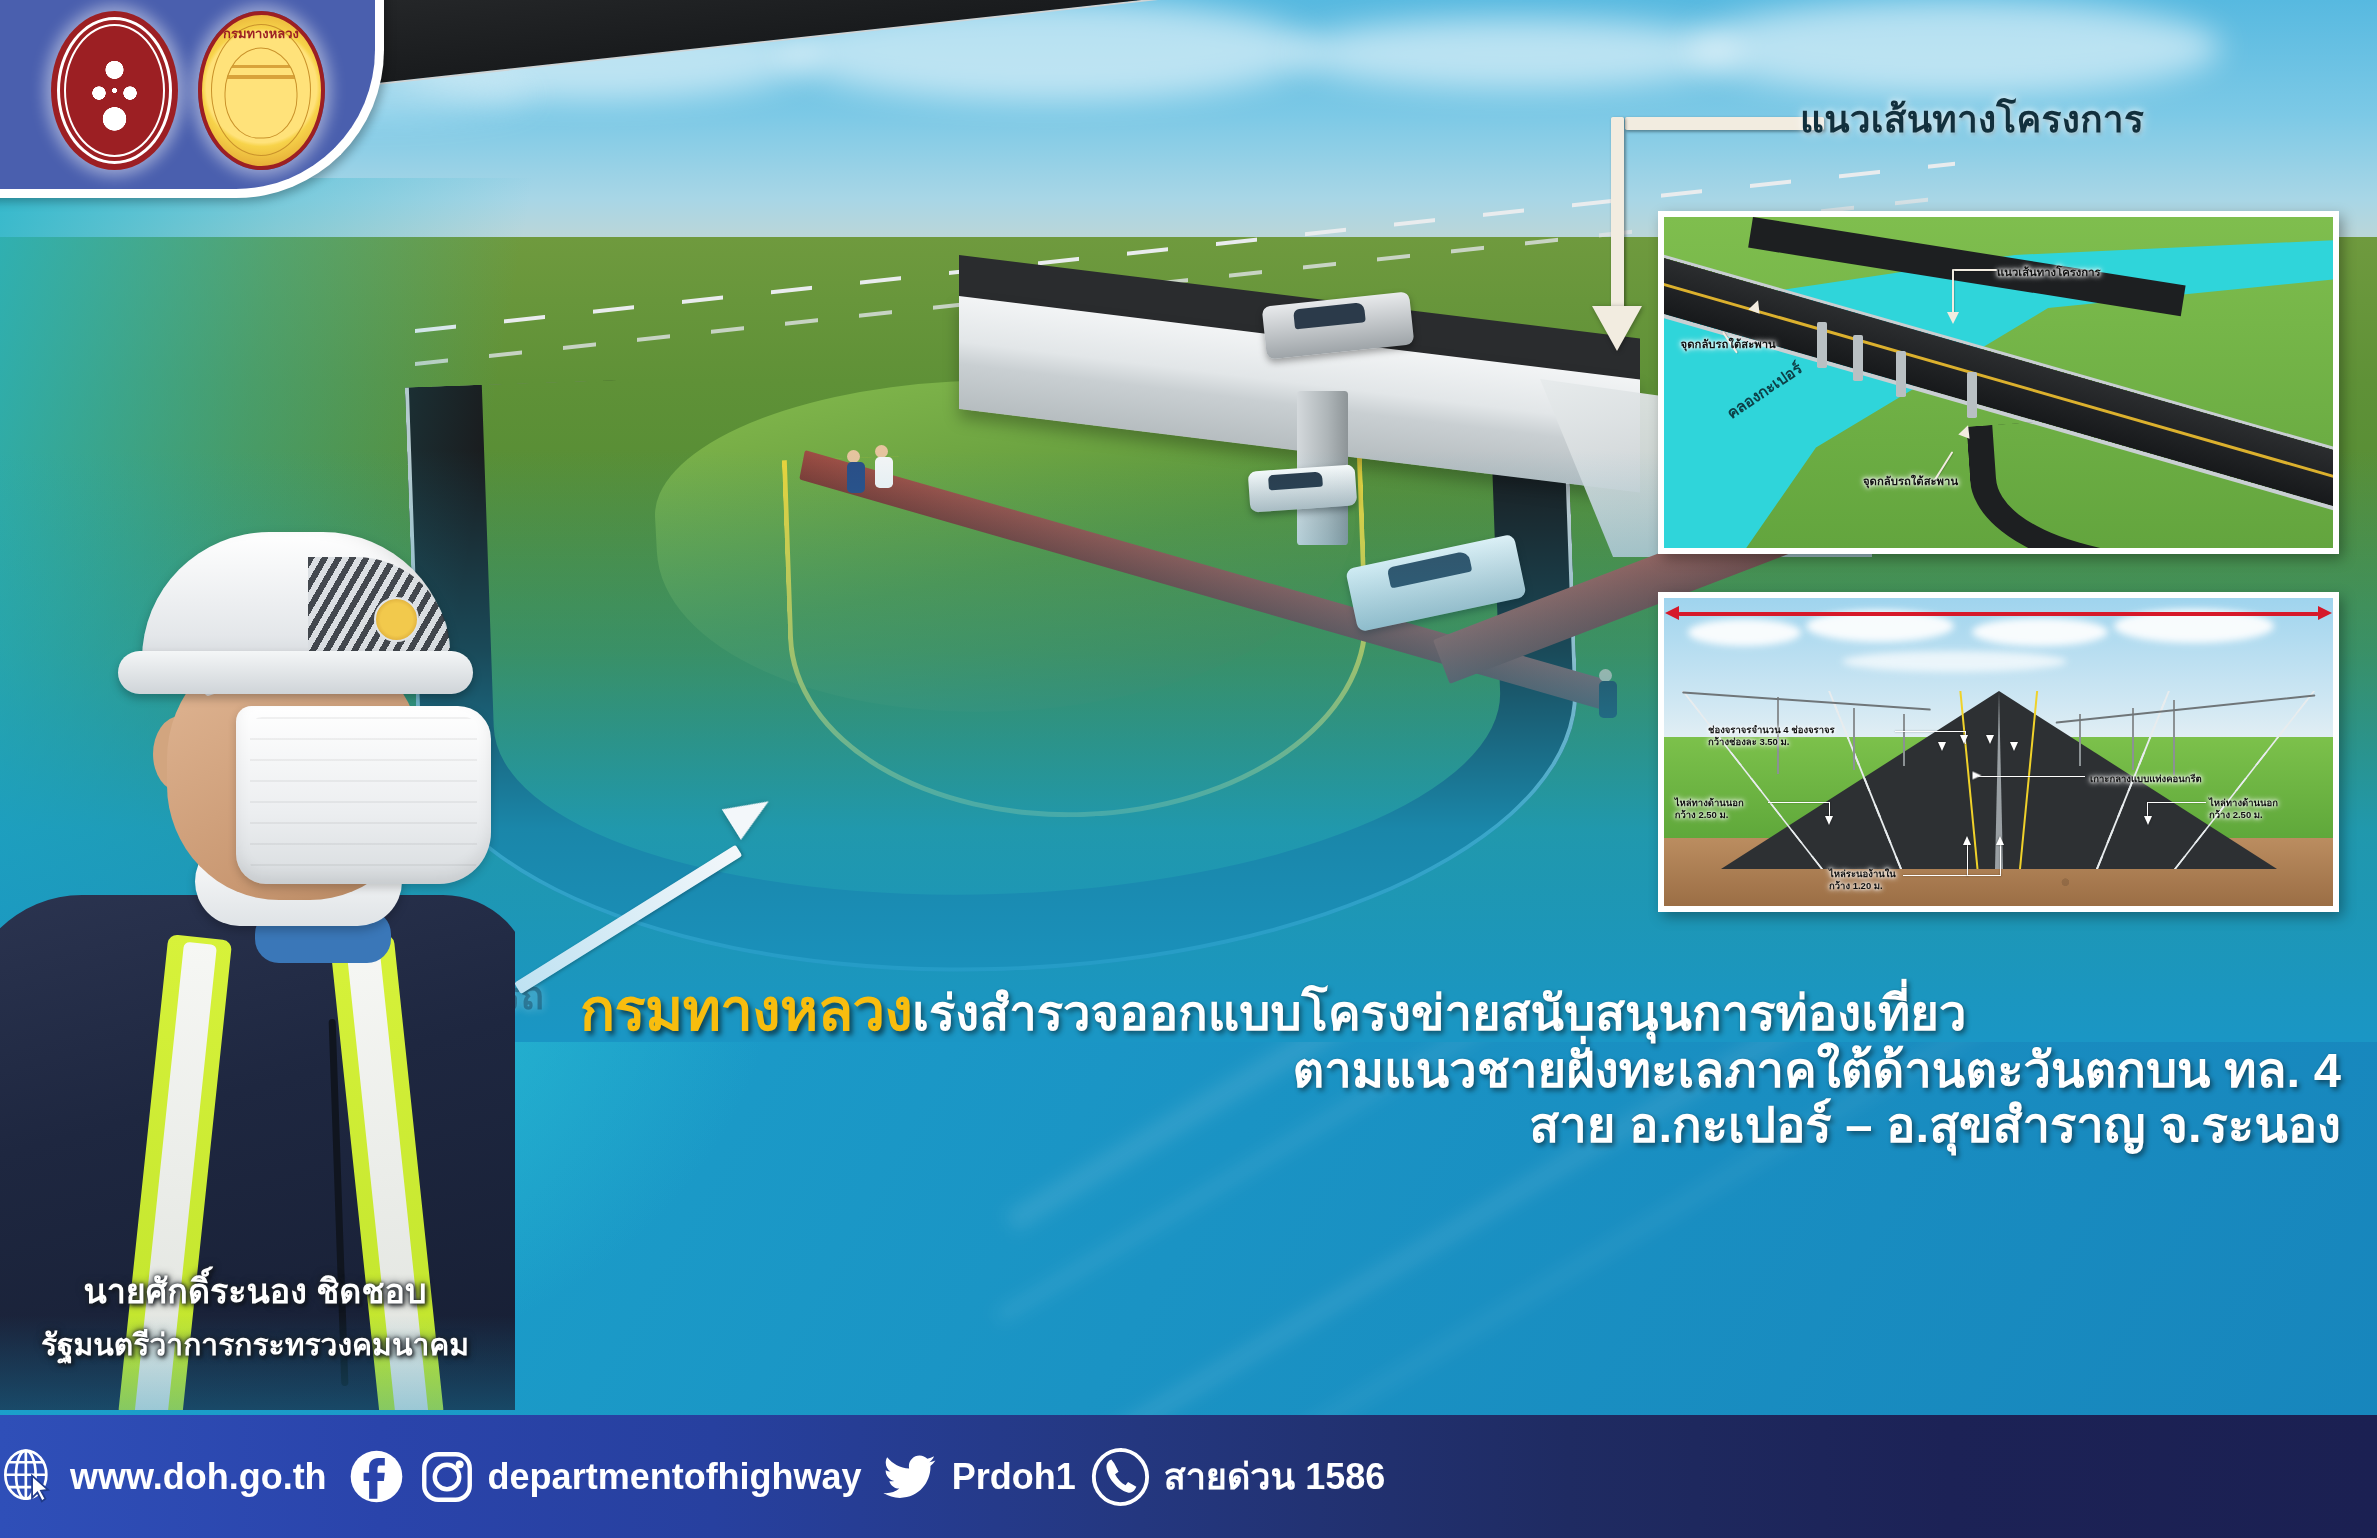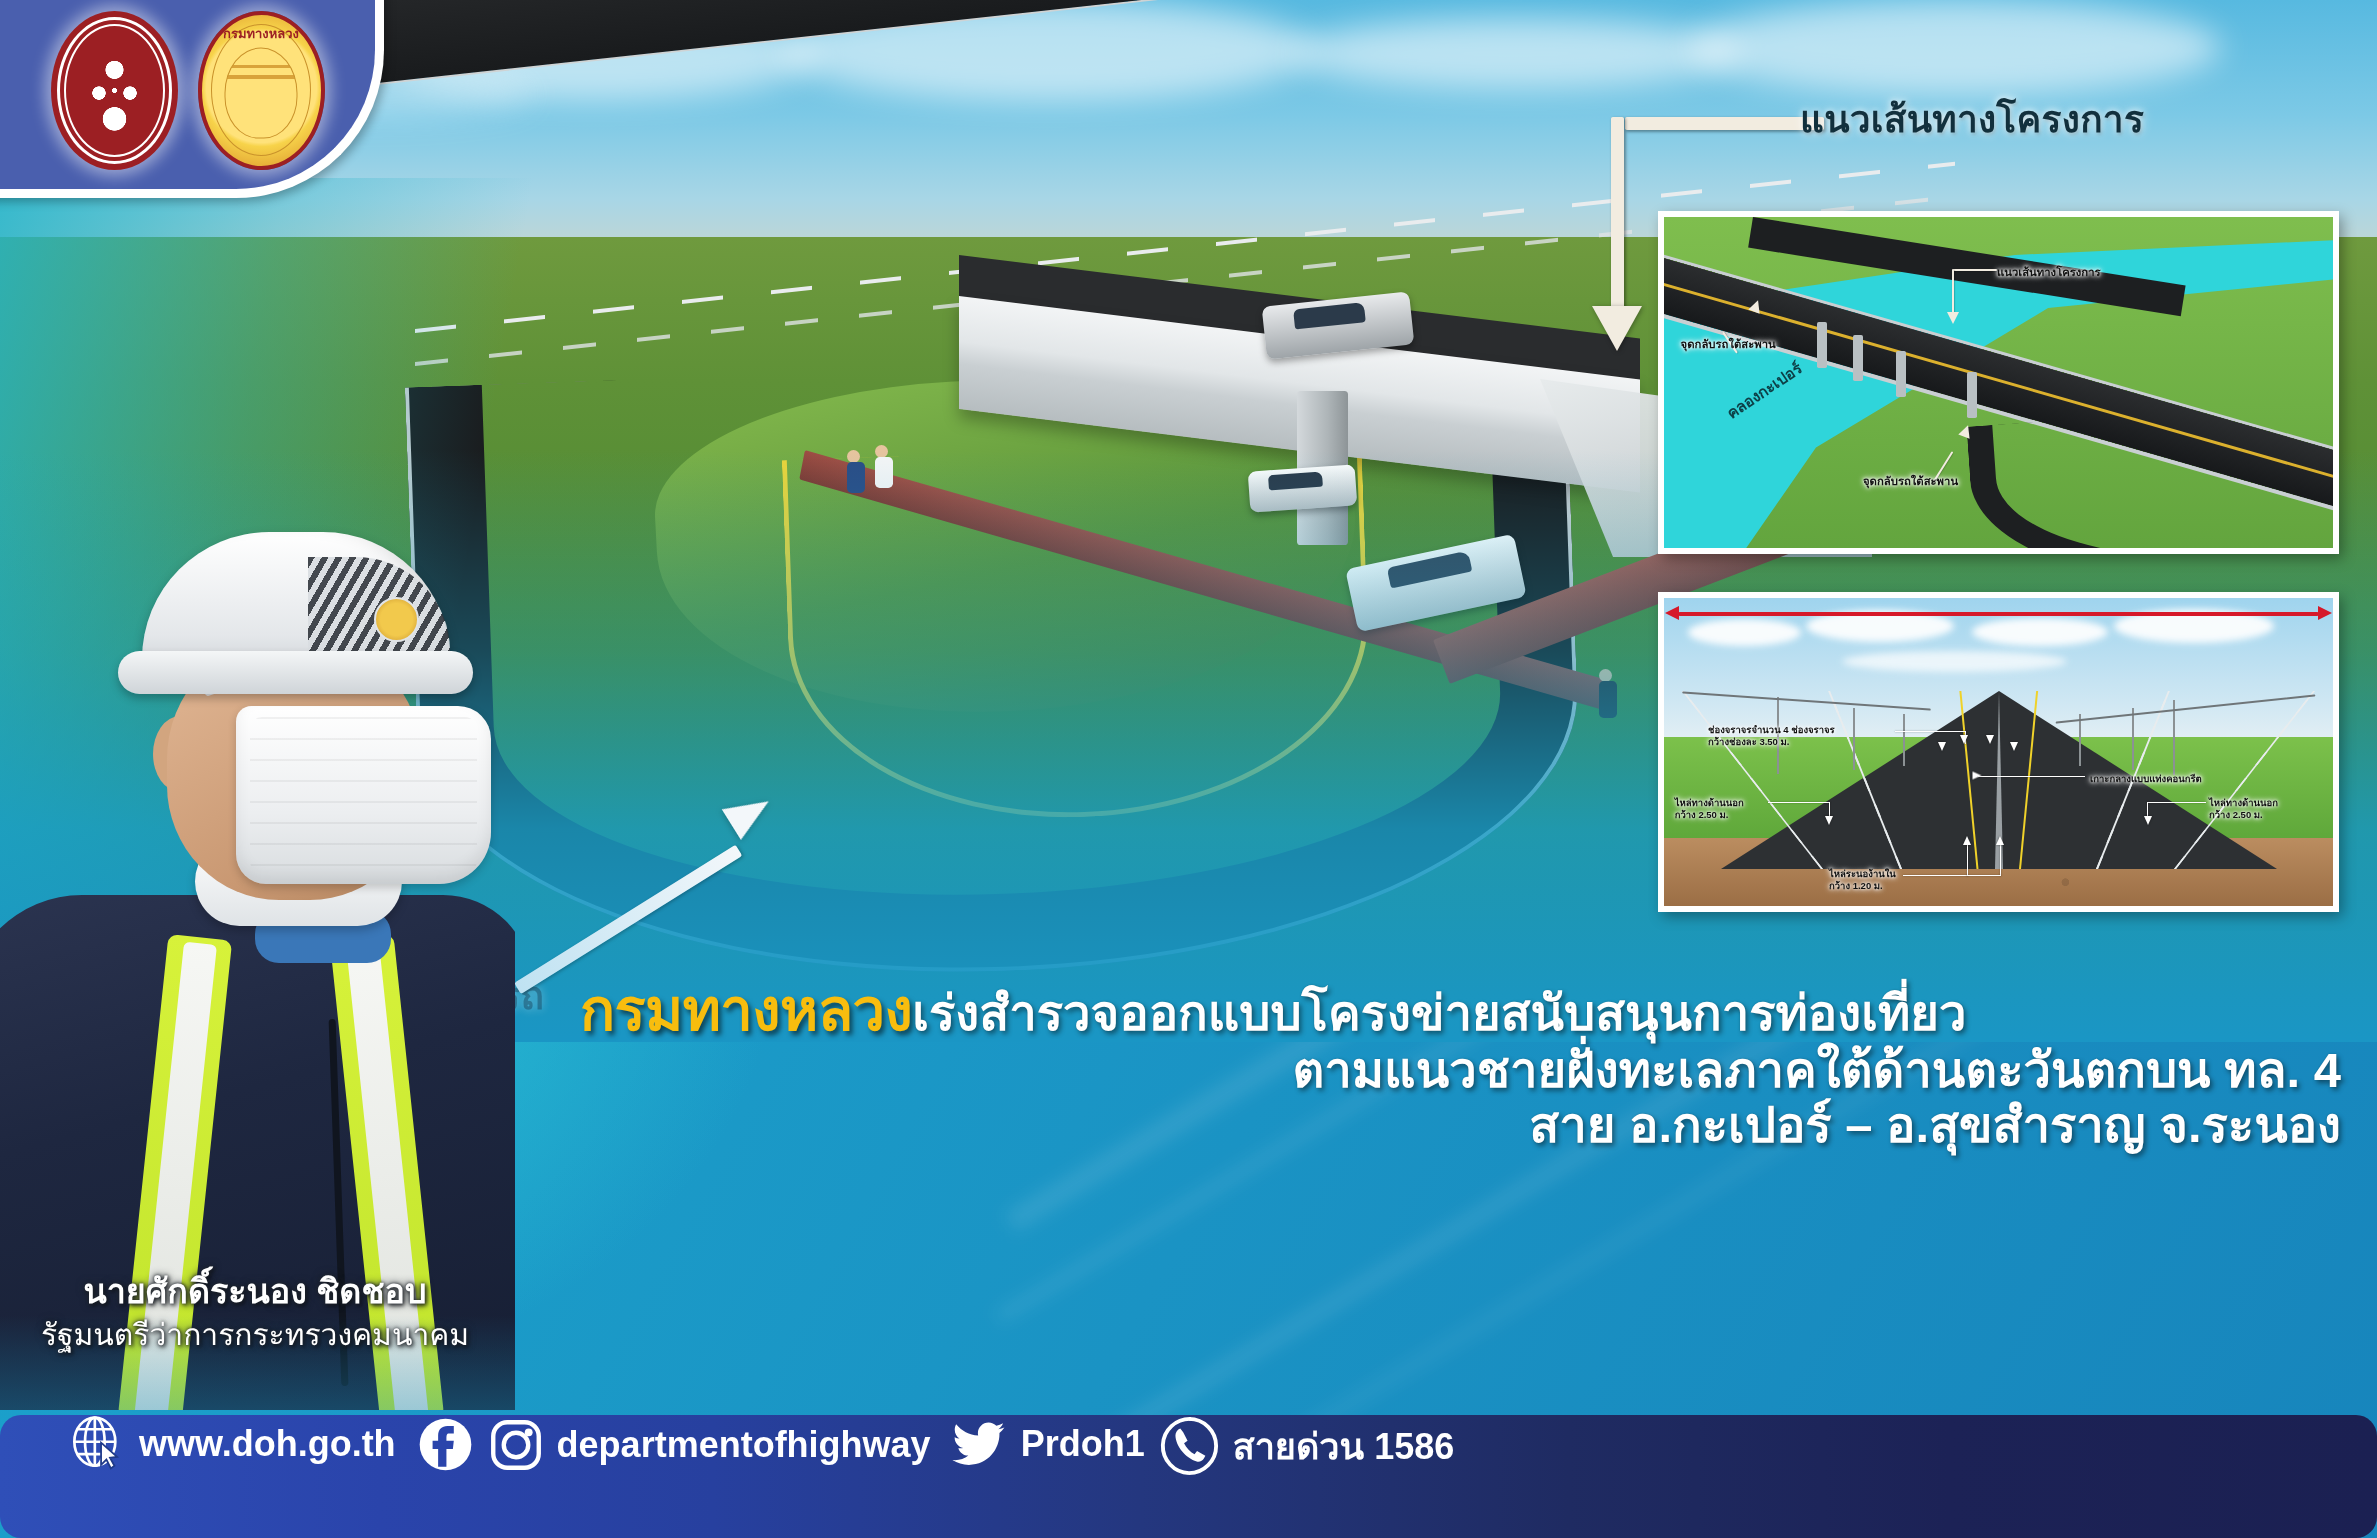--- a/index.html
+++ b/index.html
@@ -316,21 +316,21 @@
     position:absolute; left:0; right:0; bottom:0; height:95px;
     background:linear-gradient(180deg, rgba(26,150,197,0), rgba(26,150,197,.35));
   }
 
   .person-caption {
     position:absolute; left:18px; top:1273px; width:474px; text-align:center;
     color:#fff; line-height:1.08;
     text-shadow:0 0 3.6px #20262e, 0 0 8.3px #20262e, 1.8px 2.4px 4.1px rgba(0,0,0,.75);
   }
   .person-caption .nm { font-size:34px; font-weight:700; display:block; }
-  .person-caption .ti { font-size:30px; font-weight:400; display:block; margin-top:9px; }
+  .person-caption .ti { font-size:30px; font-weight:700; display:block; margin-top:19px; }
 
   
   .inset {
     position:absolute; background:#fff; padding:6px;
     box-shadow:3.6px 4.7px 13px rgba(0,0,0,.35);
   }
   .inset-top { left:1658px; top:211px; width:681px; height:343px; }
   .inset-bot { left:1658px; top:592px; width:681px; height:320px; }
   .inset-inner { position:relative; width:100%; height:100%; overflow:hidden; }
 
@@ -449,23 +449,21 @@
     text-shadow:3px 3.6px 5.3px rgba(0,0,0,.55);
     vertical-align:baseline;
   }
   .headline .ln { display:block; }
   .headline .ln1 { text-align:left; }
 
   
   .footer {
     position:absolute; left:0; bottom:0; width:2377px; height:123px;
     background:linear-gradient(90deg,#2f4fb8 0%, #2a44ab 16%, #27409f 30%, #24377f 48%, #1f2b62 66%, #1c2256 82%, #1b2052 100%);
-    display:flex; align-items:flex-start; gap:0;
-    padding-left:69px;
-    border-radius:21px;
+    display:flex; align-items:center; gap:0;
   }
   .f-item { display:flex; align-items:center; color:#fff; font-weight:700; font-size:36px; }
   .f-icon { display:inline-flex; align-items:center; justify-content:center; }
   .f-icon svg { display:block; }
   .f-txt { white-space:nowrap; }
   .gap-s { width:13px; } .gap-m { width:20px; }
 </style>
 </head>
 <body>
 

